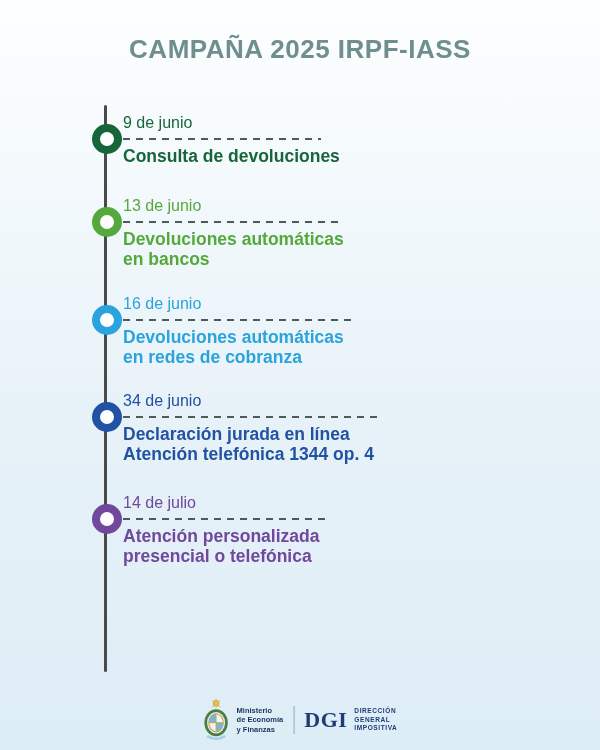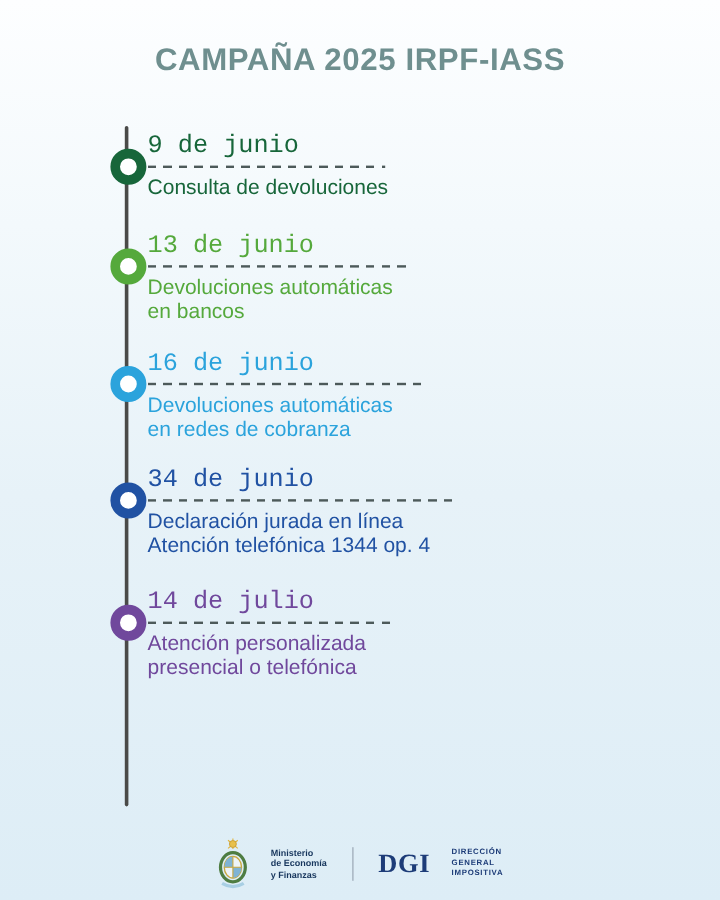--- a/index.html
+++ b/index.html
@@ -23,45 +23,44 @@
   }
   .t-item{position:absolute;left:92px;width:470px;}
   .ring{
     position:absolute;left:0;top:13px;
     width:30px;height:30px;box-sizing:border-box;
     border:8px solid var(--c,#333);border-radius:50%;
     background:#ffffff;
   }
   .date{
     margin:0 0 0 31px;
-    font-size:21px;font-weight:400;line-height:24px;
+    font-size:16px;font-weight:400;line-height:24px;
     color:var(--c,#333);
-    font-family:Liberation Mono, monospace;
   }
   .dash{
     margin:3px 0 0 31px;height:2px;
     background:repeating-linear-gradient(90deg,#4d5a5a 0 7px,transparent 7px 13px);
   }
   .desc{
     margin:6px 0 0 31px;
-    font-size:17.5px;font-weight:normal;line-height:20px;
+    font-size:17.5px;font-weight:bold;line-height:20px;
     color:var(--c,#333);
     white-space:pre-line;
   }
   .item-0{top:111px}.item-0 .dash{width:198px}
   .item-1{top:194px}.item-1 .dash{width:218px}
   .item-2{top:292px}.item-2 .dash{width:233px}
   .item-3{top:389px}.item-3 .dash{width:258px}
   .item-4{top:491px}.item-4 .dash{width:205px}
   .item-5{top:596px}.item-5 .dash{width:233px}
 
   .footer{
     position:absolute;top:697px;left:50%;
     transform:translateX(-50%);
-    display:flex;align-items:center;gap:18px;
+    display:flex;align-items:center;gap:7px;
     height:46px;
   }
   .ministry{
     font-size:7.5px;font-weight:bold;line-height:1.25;
     color:#16355c;white-space:pre-line;
   }
   .vdivider{width:1px;height:28px;background:#9aa7b5;margin:0 3px;}
   .dgi{
     font-family:"Liberation Serif", serif;
     font-size:22px;font-weight:bold;color:#1d3c78;

